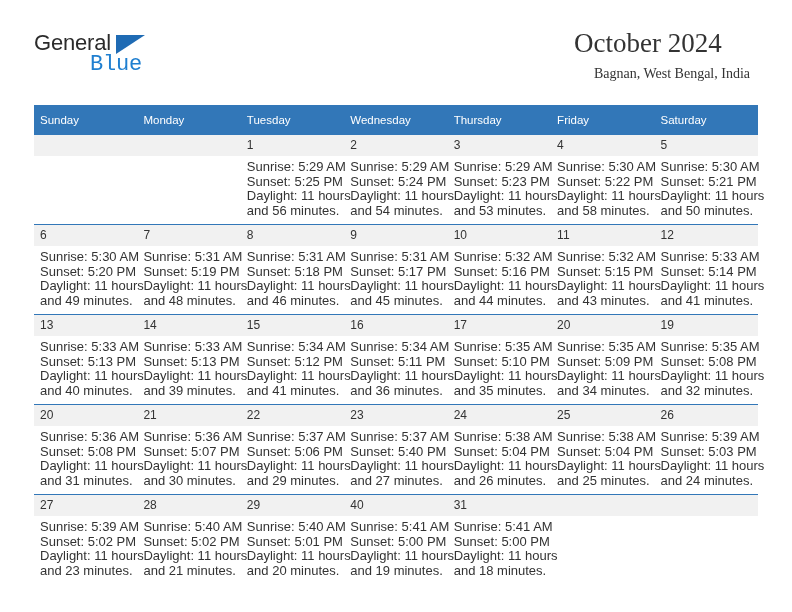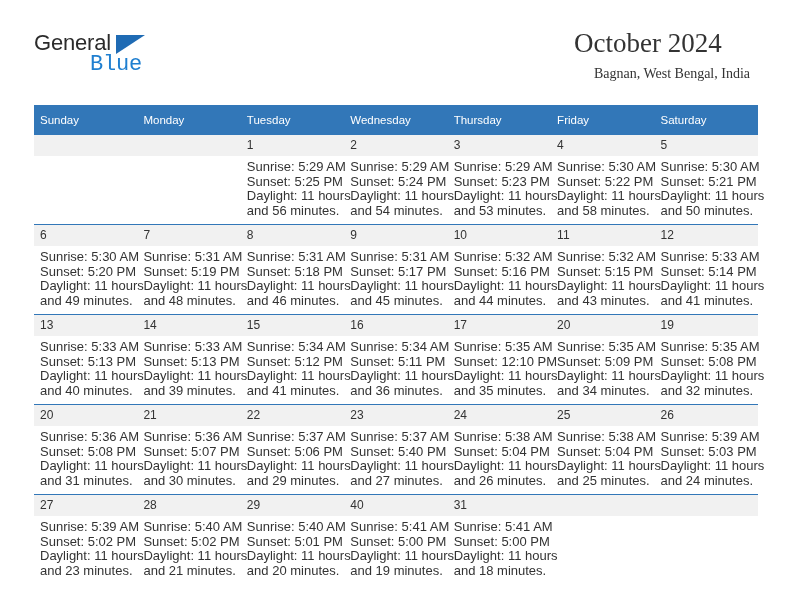--- a/index.html
+++ b/index.html
@@ -332,21 +332,21 @@
               <div>Sunrise: 5:34 AM</div>
               <div>Sunset: 5:11 PM</div>
               <div>Daylight: 11 hours</div>
               <div>and 36 minutes.</div>
             </div>
           </td>
           <td>
             <div class="daynum">17</div>
             <div class="cellbody">
               <div>Sunrise: 5:35 AM</div>
-              <div>Sunset: 12:10 PM</div>
+              <div>Sunset: 5:10 PM</div>
               <div>Daylight: 11 hours</div>
               <div>and 35 minutes.</div>
             </div>
           </td>
           <td>
             <div class="daynum">20</div>
             <div class="cellbody">
               <div>Sunrise: 5:35 AM</div>
               <div>Sunset: 5:09 PM</div>
               <div>Daylight: 11 hours</div>

